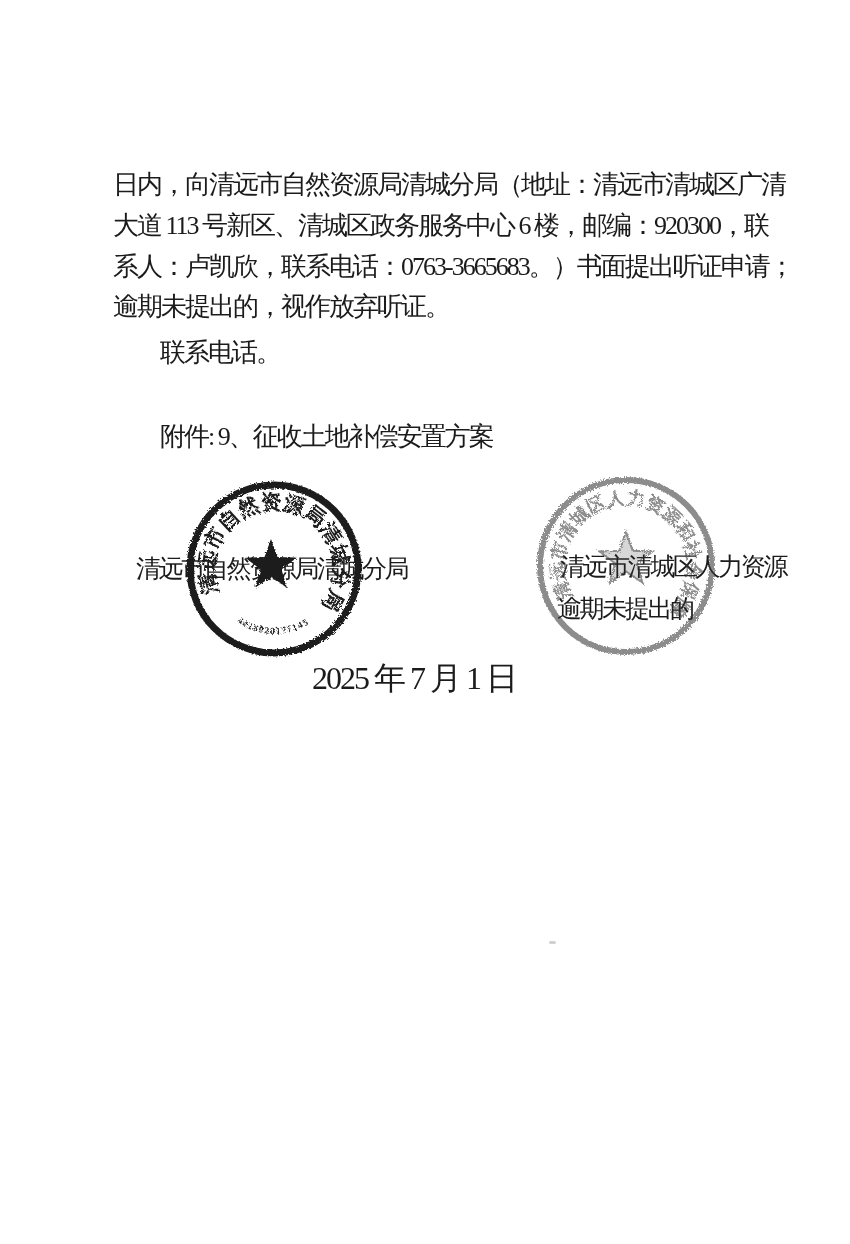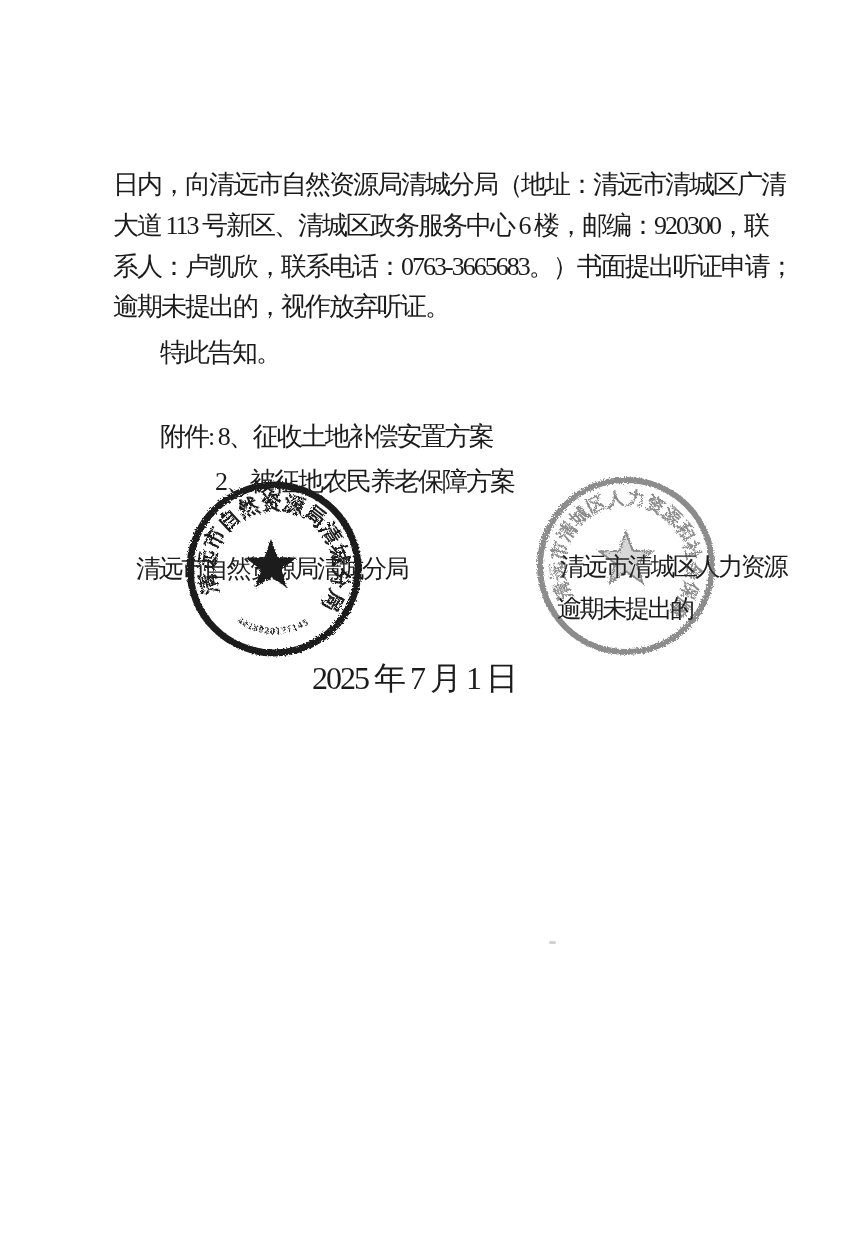--- a/index.html
+++ b/index.html
@@ -29,24 +29,23 @@
 </head>
 <body>
 
 <div class="page">
 
   <div class="tline body-size" style="left:113px; top:170px;">日内，向清远市自然资源局清城分局（地址：清远市清城区广清</div>
   <div class="tline body-size" style="left:113px; top:211px;">大道 113 号新区、清城区政务服务中心 6 楼，邮编：920300，联</div>
   <div class="tline body-size" style="left:113px; top:252px;text-align:right;">系人：卢凯欣，联系电话：0763-3665683。）书面提出听证申请；</div>
   <div class="tline body-size" style="left:113px; top:292px;">逾期未提出的，视作放弃听证。</div>
 
-  <div class="tline body-size" style="left:160px; top:338px;">特此告知。</div>
+  <div class="tline body-size" style="left:160px; top:338px;">联系电话。</div>
 
-  <div class="tline body-size" style="left:160px; top:422px;">附件: 8、征收土地补偿安置方案</div>
-  <div class="tline body-size" style="left:215px; top:467px;">2、被征地农民养老保障方案</div>
+  <div class="tline body-size" style="left:160px; top:422px;">附件: 9、征收土地补偿安置方案</div>
 
   <div class="tline sig-size" style="left:136px; top:552px;">清远市自然资源局清城分局</div>
   <div class="tline sig-size" style="left:512px; top:550px;margin-left:48px;">清远市清城区人力资源</div>
   <div class="tline sig-size" style="left:557px; top:592px;">逾期未提出的</div>
 
   <div class="tline date-size" style="left:312px; top:657px;">2025 年 7 月 1 日</div>
 
   <svg class="seal seal-left" viewBox="-100 -100 200 200">
     <defs>
       <filter id="grainL" x="-20%" y="-20%" width="140%" height="140%">

